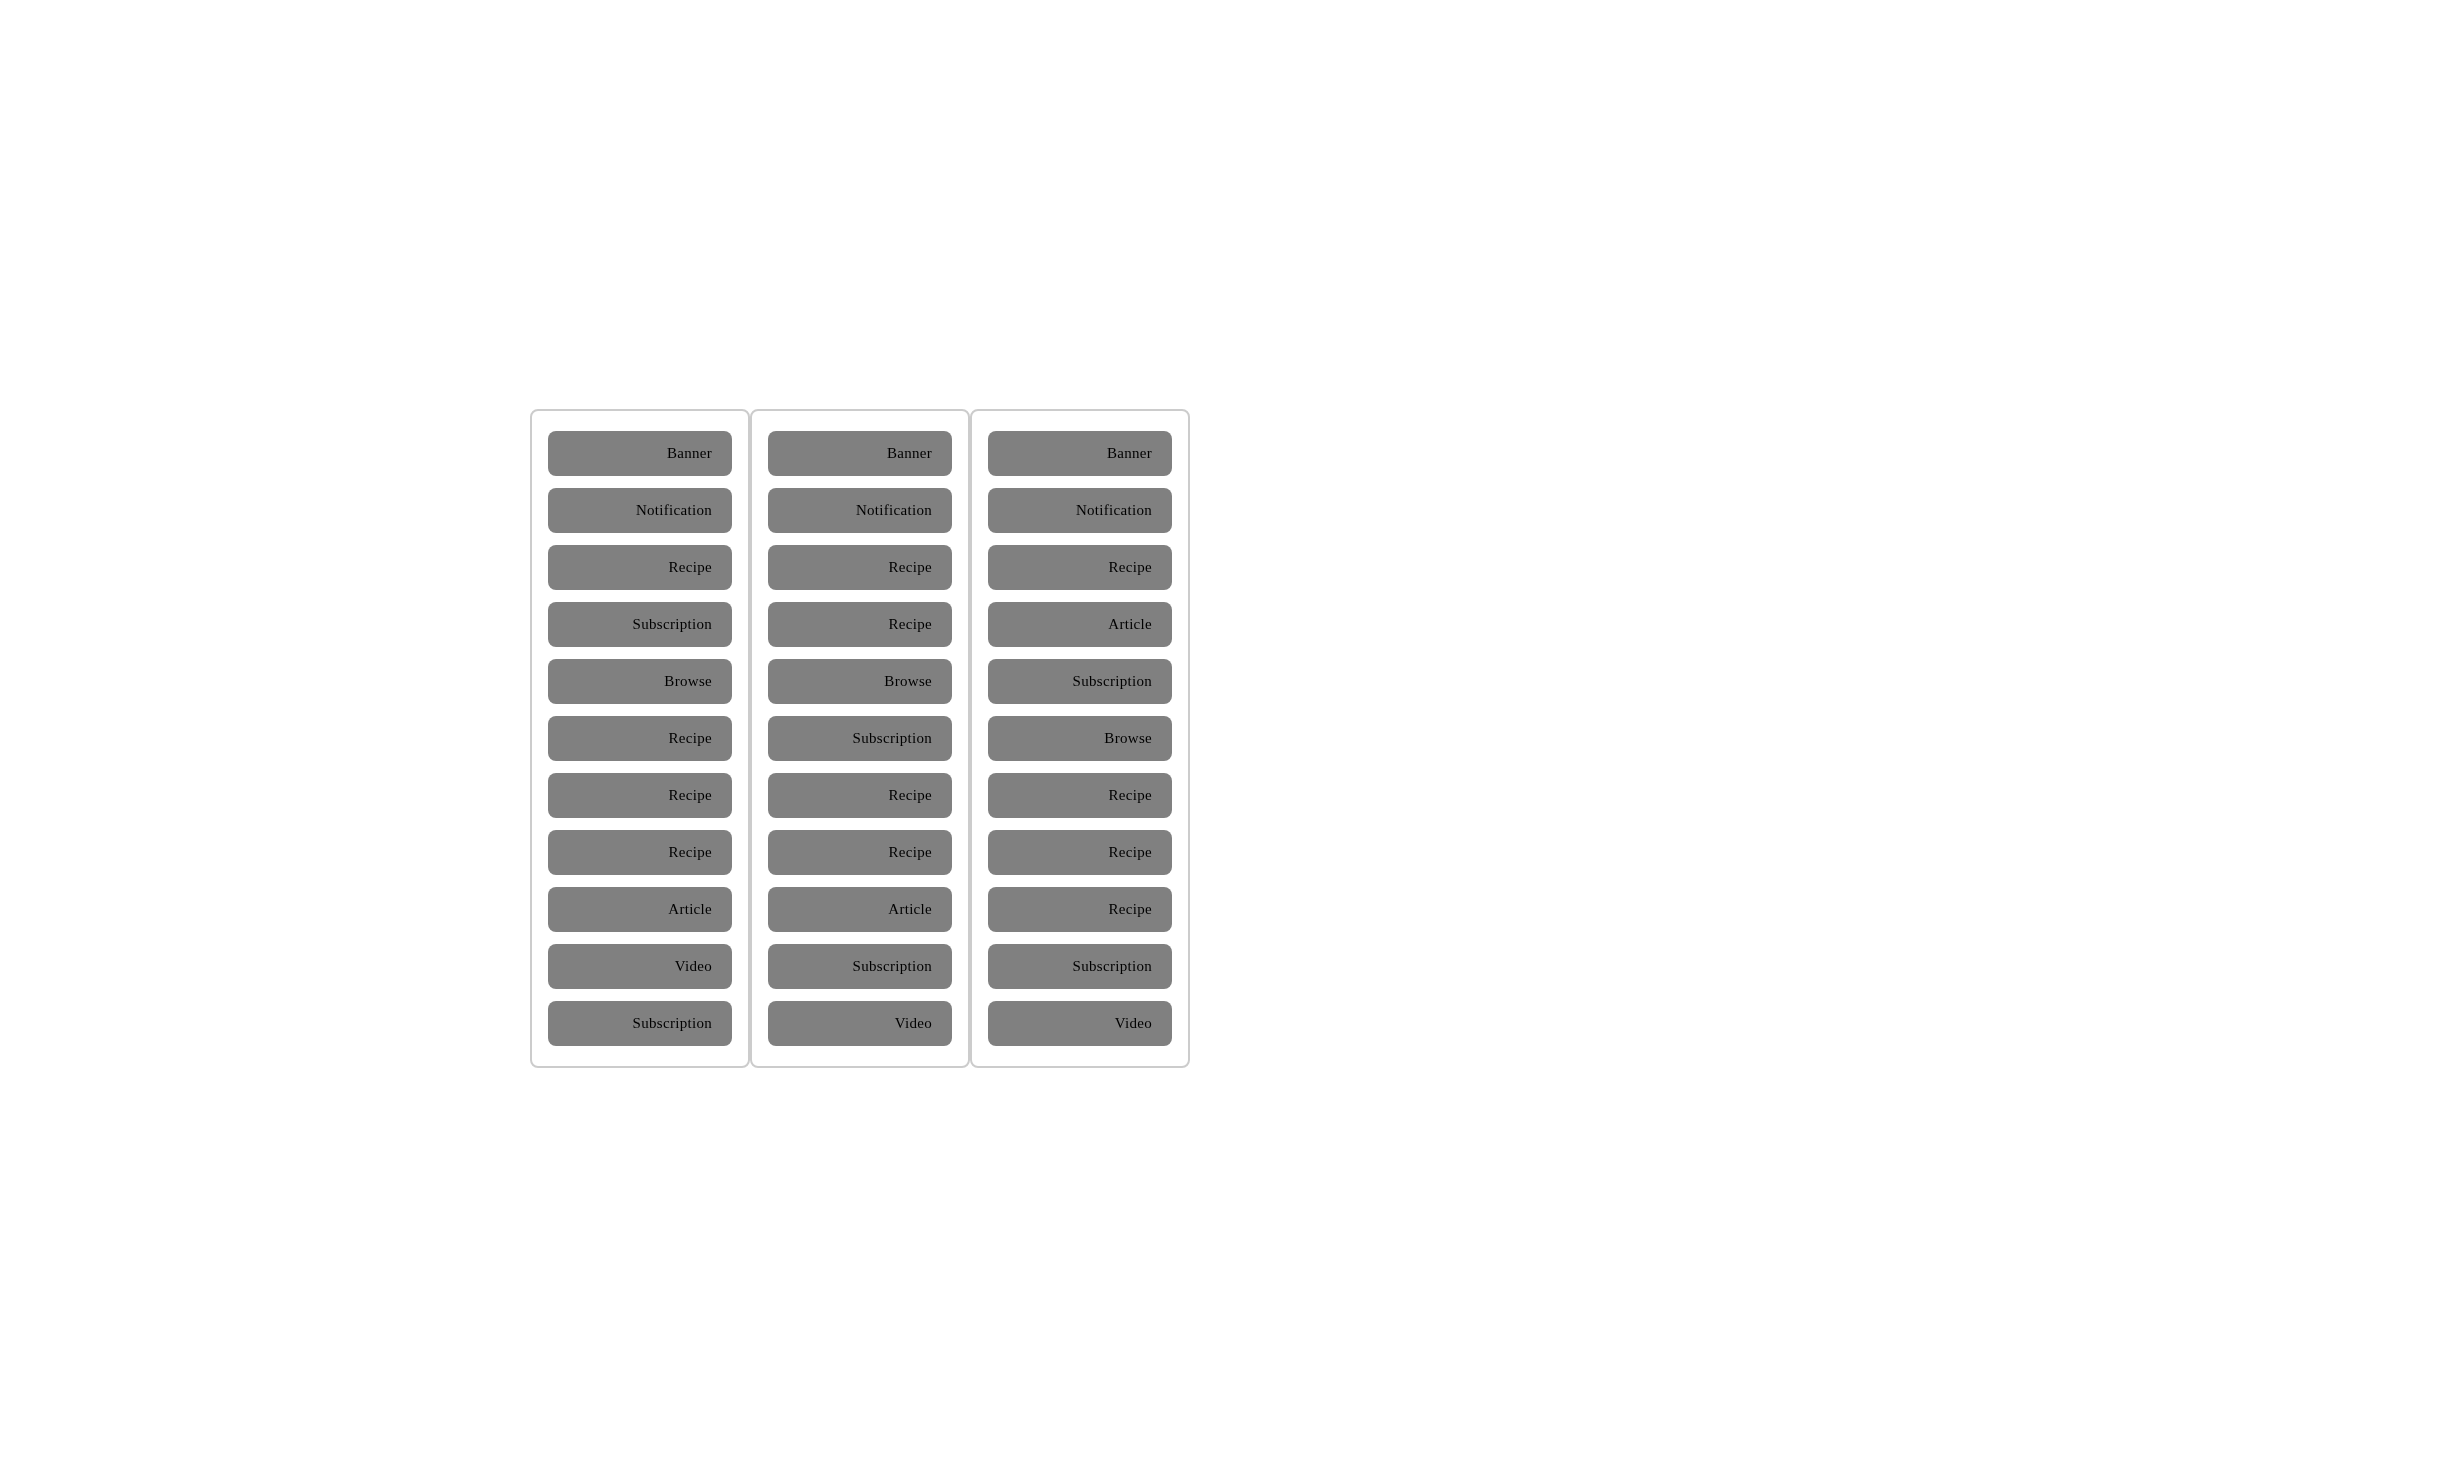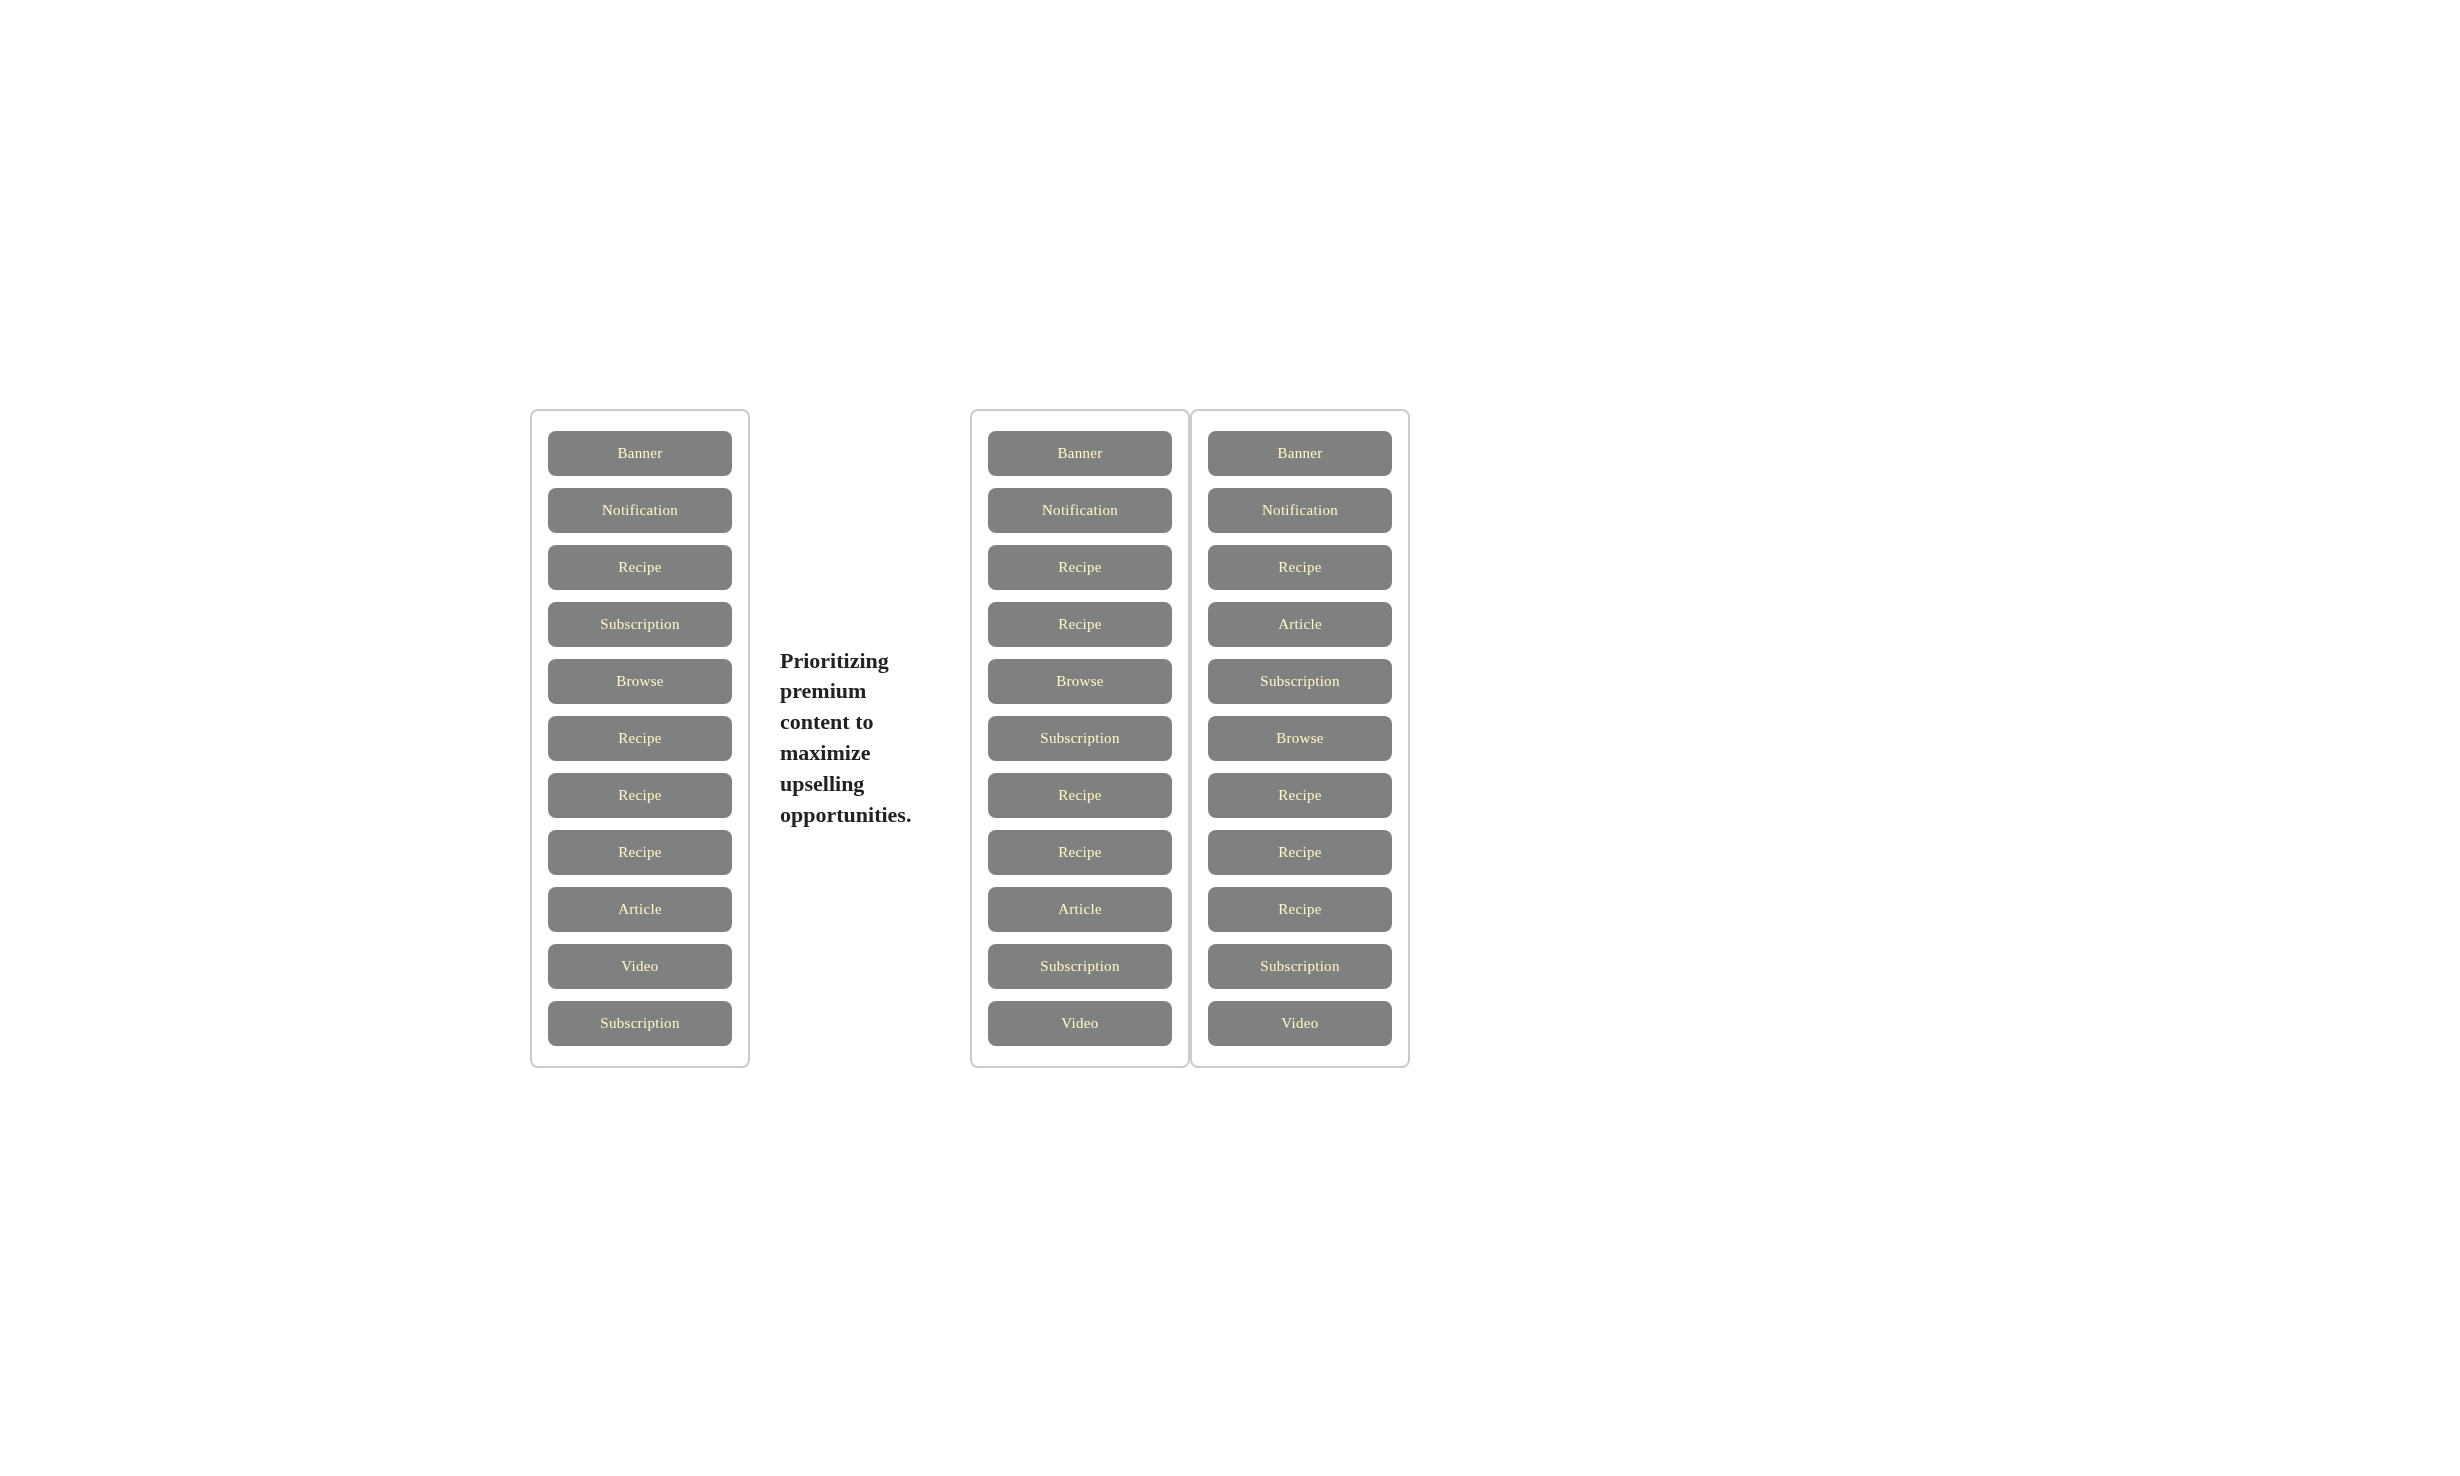--- a/index.html
+++ b/index.html
@@ -38,24 +38,24 @@
       padding: 20px 16px;
       display: flex;
       flex-direction: column;
       gap: 12px;
       background: #ffffff;
       min-width: 220px;
     }
 
     .pill {
       background: #808080;
-      color: #fef9c3;
+      color: #000000;
       border-radius: 8px;
       padding: 14px 20px;
-      text-align: center;
+      text-align: right;
       font-size: 15px;
       font-weight: 400;
       letter-spacing: 0.3px;
       cursor: pointer;
       user-select: none;
     }
 
     .description {
       padding: 20px 30px;
       max-width: 220px;
@@ -78,21 +78,20 @@
         <div class="pill">Recipe</div>
         <div class="pill">Subscription</div>
         <div class="pill">Browse</div>
         <div class="pill">Recipe</div>
         <div class="pill">Recipe</div>
         <div class="pill">Recipe</div>
         <div class="pill">Article</div>
         <div class="pill">Video</div>
         <div class="pill">Subscription</div>
       </div>
-    <div class="description" id="desc-1">Prioritizing premium content to maximize upselling opportunities.</div>
   </div>
 
   <div class="column-group">
     <div class="card" id="card-2">
         <div class="pill">Banner</div>
         <div class="pill">Notification</div>
         <div class="pill">Recipe</div>
         <div class="pill">Recipe</div>
         <div class="pill">Browse</div>
         <div class="pill">Subscription</div>

